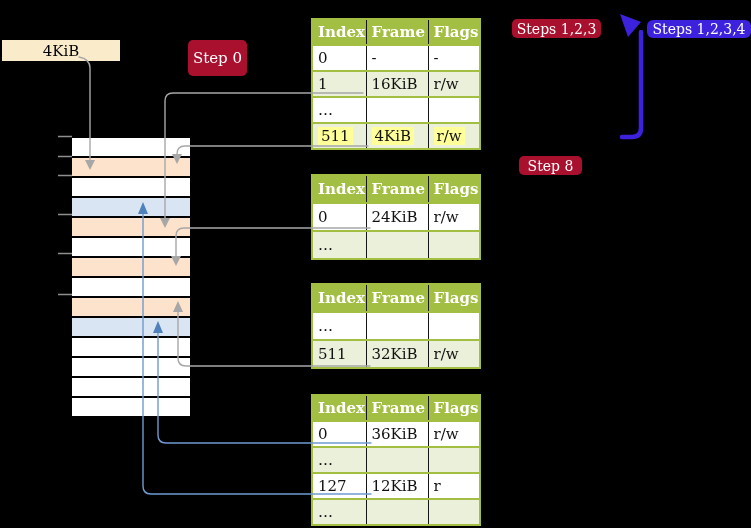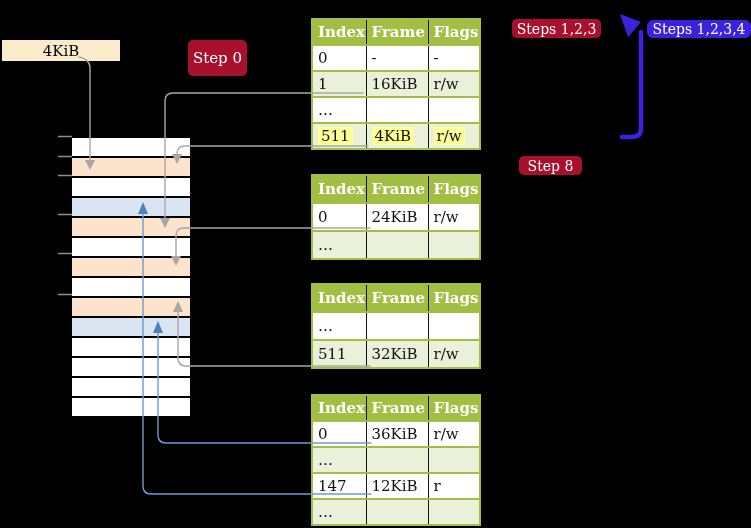--- a/index.html
+++ b/index.html
@@ -183,21 +183,21 @@
           <td>0</td>
           <td>36KiB</td>
           <td>r/w</td>
         </tr>
         <tr>
           <td>…</td>
           <td></td>
           <td></td>
         </tr>
         <tr>
-          <td>147</td>
+          <td>127</td>
           <td>12KiB</td>
           <td>r</td>
         </tr>
         <tr>
           <td>…</td>
           <td></td>
           <td></td>
         </tr>
       </tbody>
     </table>

